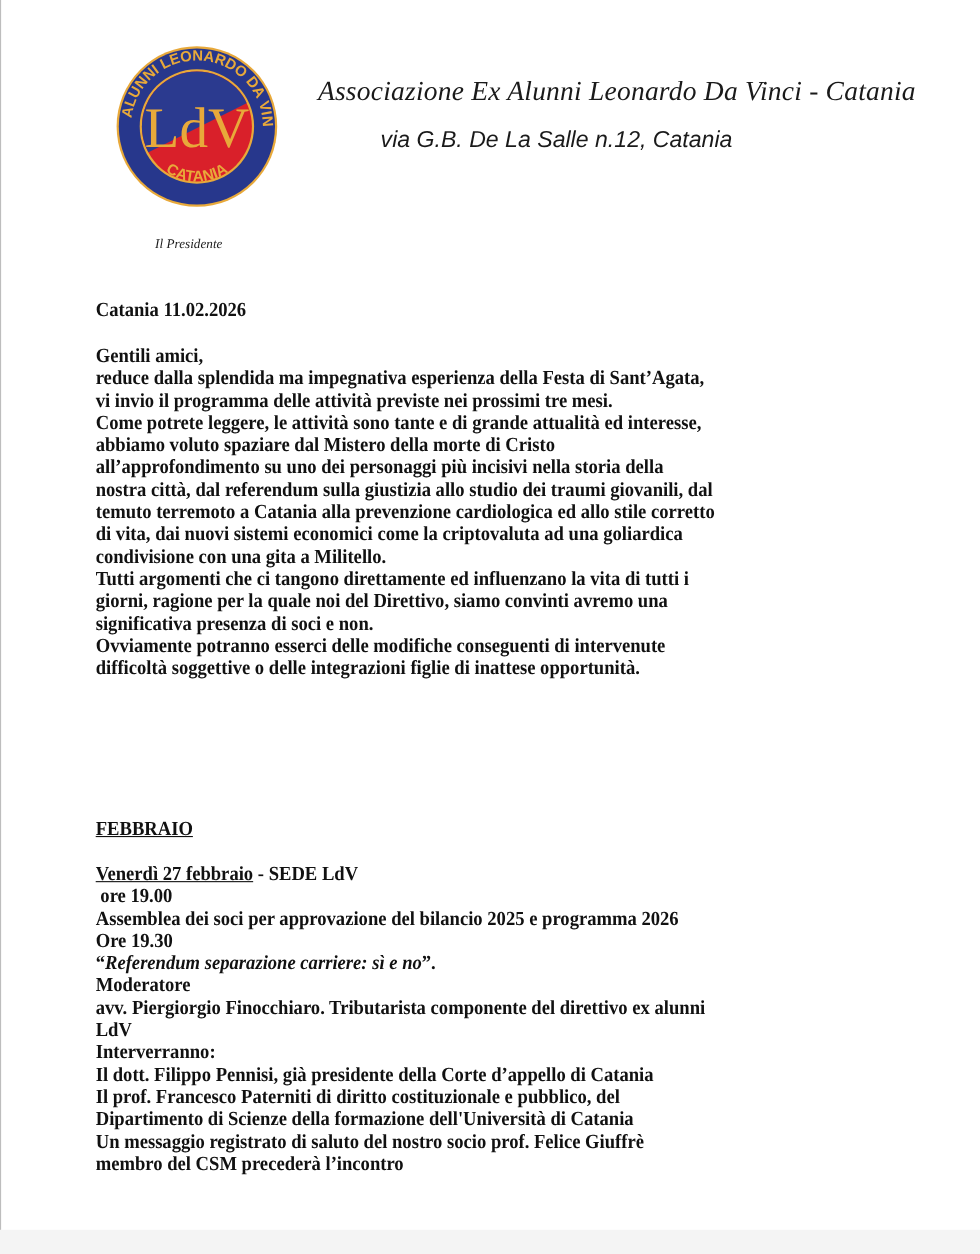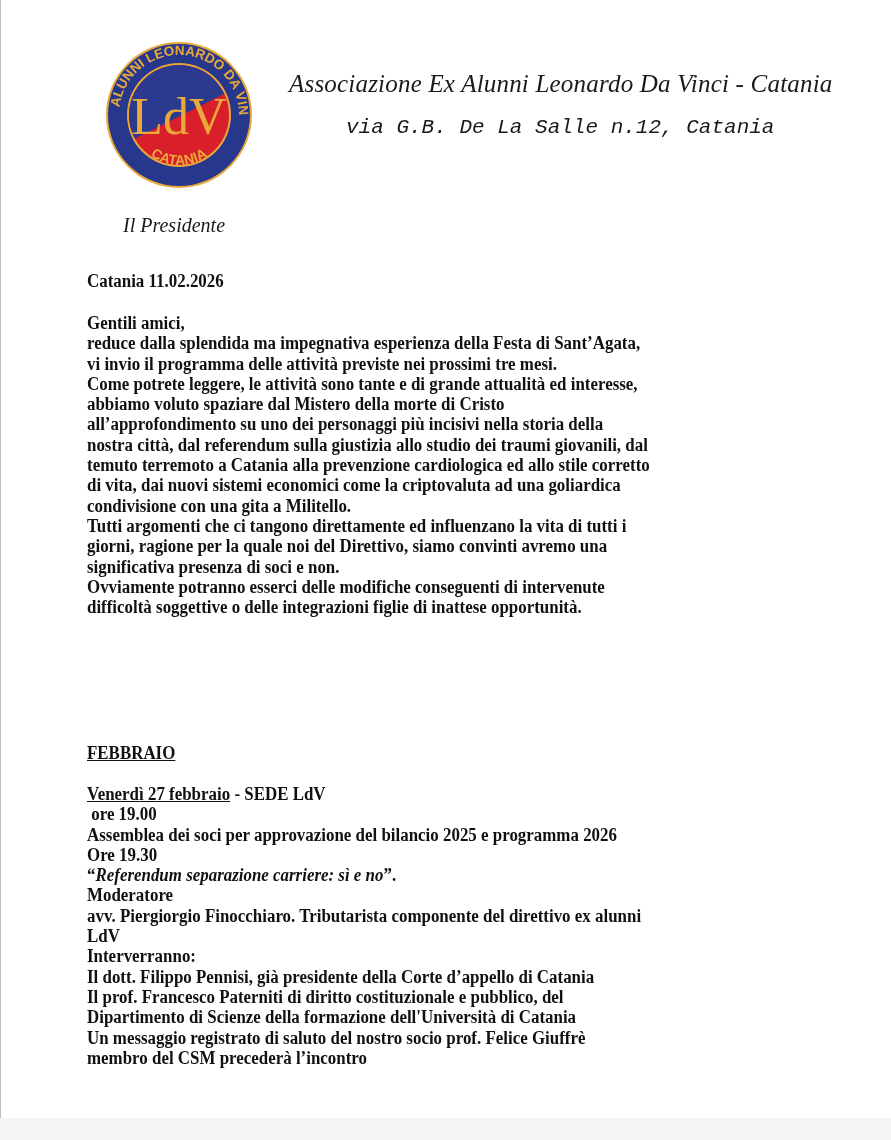--- a/index.html
+++ b/index.html
@@ -39,33 +39,33 @@
       font-style: italic;
       font-size: 25px;
       color: #1a1a1a;
       letter-spacing: 0.2px;
       white-space: nowrap;
     }
     .header-line2 {
       position: absolute;
       left: 345px;
       top: 116px;
-      font-family: Liberation Mono, monospace;
+      font-family: Liberation Sans, sans-serif;
       font-style: italic;
       font-size: 21px;
       color: #1a1a1a;
       white-space: nowrap;
     }
     .president {
       position: absolute;
-      left: 122px;
+      left: 140px;
       top: 214px;
       font-family: "Liberation Serif", "DejaVu Serif", serif;
       font-style: italic;
-      font-size: 20px;
+      font-size: 12px;
       color: #1a1a1a;
       white-space: nowrap;
     }
     .body-text {
       position: absolute;
       left: 86px;
       width: 740px;
       font-family: "Liberation Serif", "DejaVu Serif", serif;
       font-weight: bold;
       font-size: 18.2px;

